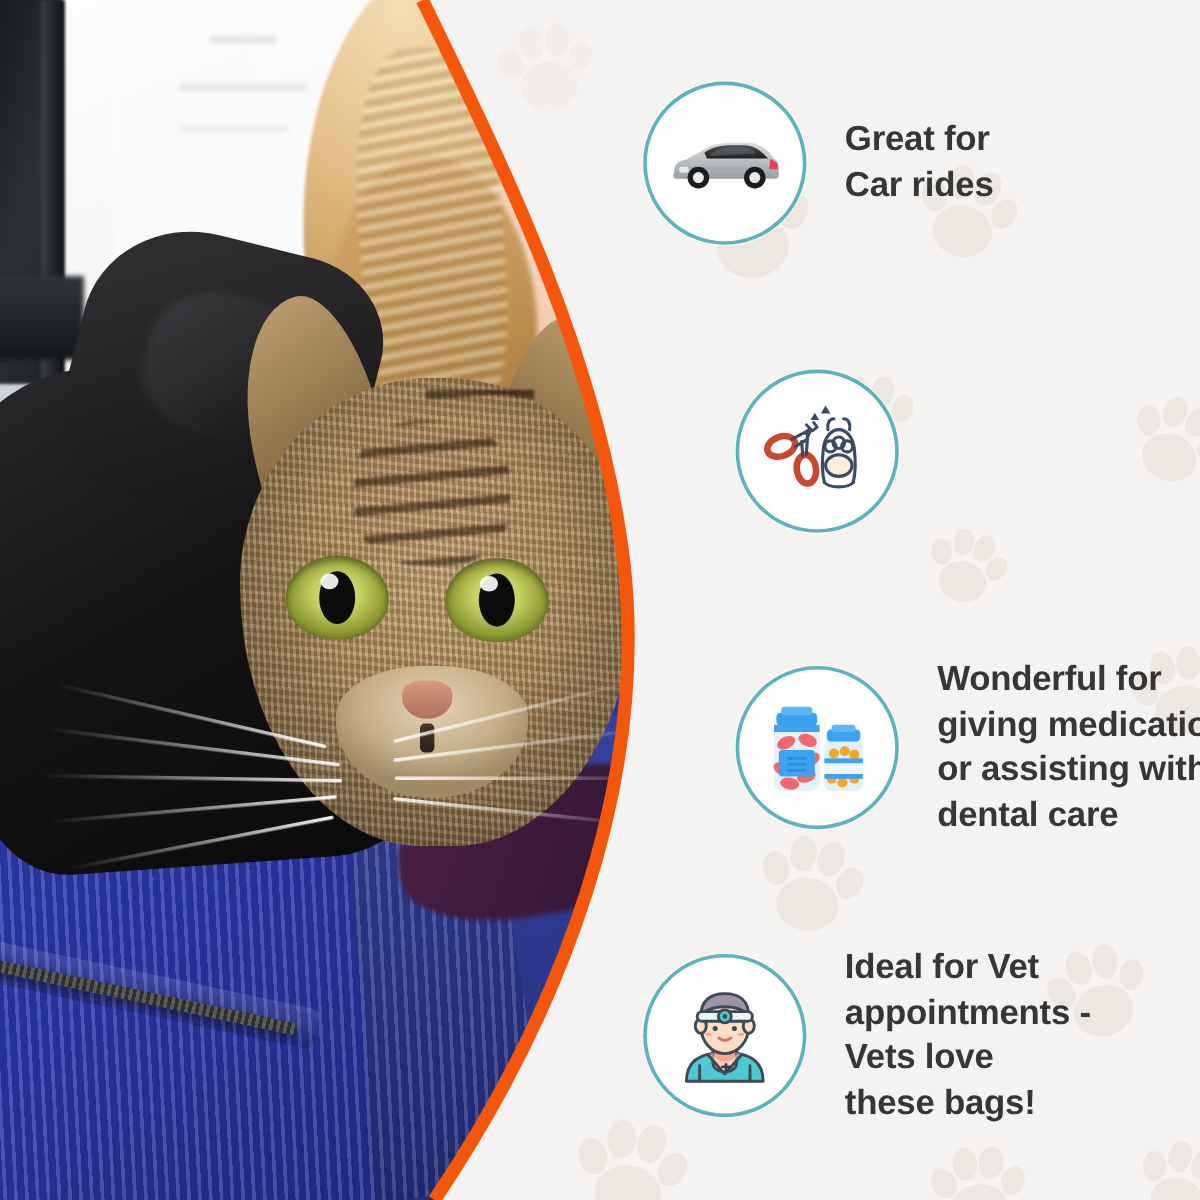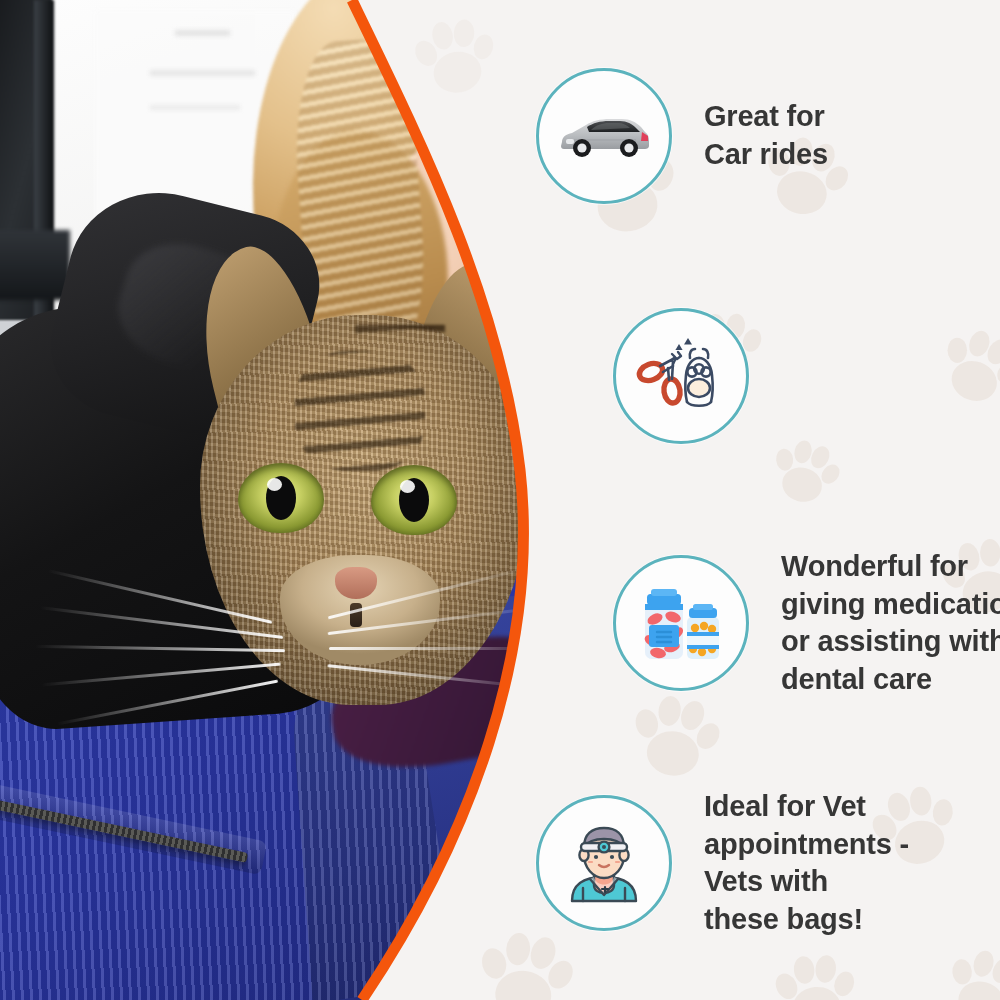--- a/index.html
+++ b/index.html
@@ -499,18 +499,18 @@
             <g stroke="#f08f7a" stroke-width="2.2" stroke-linecap="round" opacity=".7">
               <path d="M31,45 h3"></path>
                 <path d="M58,45 h3"></path>
             </g>
             <path d="M44,72 h6 M47,70 v5" stroke="#2d3c47" stroke-width="2.2" stroke-linecap="round" fill="none"></path>
           </svg>
         </span>
       </div>
       <div class="ftext">Ideal for Vet
 appointments -
-Vets with
+Vets love
 these bags!</div>
     </div>
 
   </div>
 </div>
 
 </body></html>

